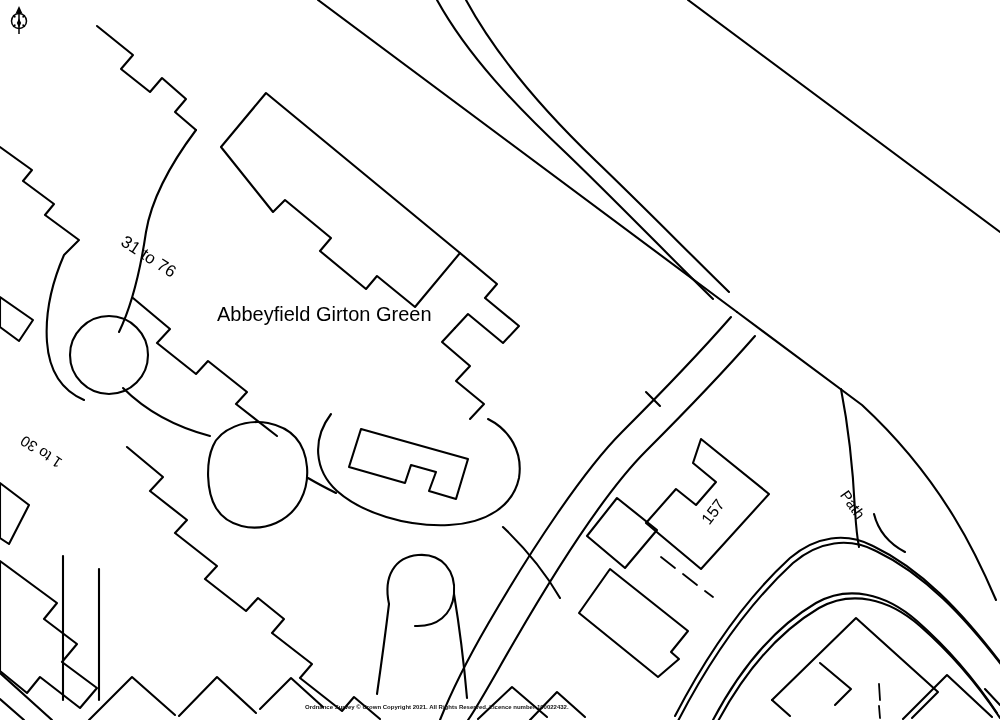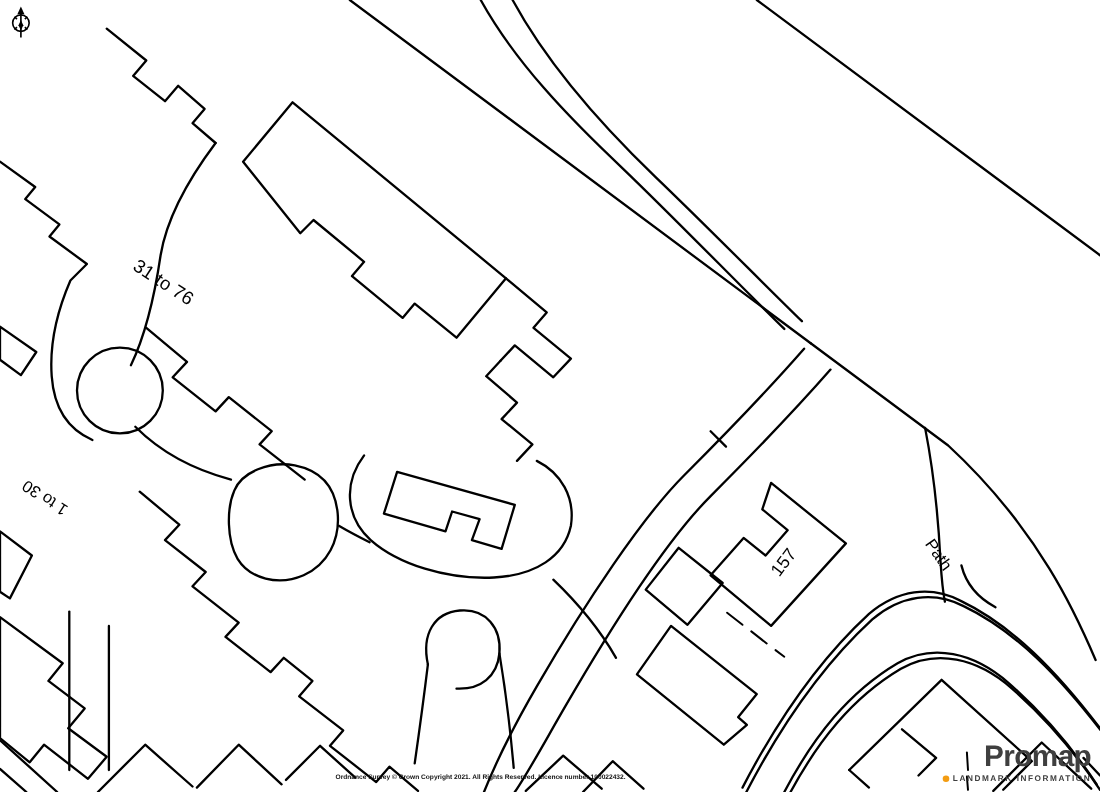--- a/index.html
+++ b/index.html
@@ -144,41 +144,35 @@
         <path d="M 772,700 L 790,716"></path>
         <path d="M 903,719 L 947,675 L 992,717"></path>
         <path d="M 985,689 L 1000,705"></path>
         <path d="M 530,720 L 557,692 L 585,717"></path>
         <path d="M 478,719 L 512,687 L 547,717"></path>
       </g>
     </g>
   </svg>
 
   <div class="map-label lbl-31to76">31 to 76</div>
+  <div class="map-label lbl-site">Abbeyfield Girton Green</div>
   <div class="map-label lbl-1to30">1 to 30</div>
   <div class="map-label lbl-157">157</div>
   <div class="map-label lbl-path">Path</div>
 
   <svg class="north" viewBox="0 0 26 32">
     <g fill="none" stroke="#000" stroke-width="1.5">
       <circle cx="13" cy="17" r="7.5"></circle>
       <line x1="13" y1="5" x2="13" y2="30"></line>
       <line x1="7.2" y1="11.2" x2="9.4" y2="13.4"></line>
       <line x1="18.8" y1="11.2" x2="16.6" y2="13.4"></line>
       <line x1="7.2" y1="22.8" x2="9.4" y2="20.6"></line>
       <line x1="18.8" y1="22.8" x2="16.6" y2="20.6"></line>
     </g>
     <path d="M 13,2 L 9.8,9 L 16.2,9 Z" fill="#000"></path>
     <path d="M 13,14.5 L 10.8,19 L 13,23.5 L 15.2,19 Z" fill="#000"></path>
   </svg>
 
 
   <div class="copyright">Ordnance Survey © Crown Copyright 2021. All Rights Reserved. Licence number 100022432.</div>
 
-  <div class="brand">
-    <div class="name">Promap</div>
-    <div class="tag">
-      <span class="dot"></span>
-      <span>LANDMARK INFORMATION</span>
-    </div>
-  </div>
 
 </div>
 
 </body></html>

